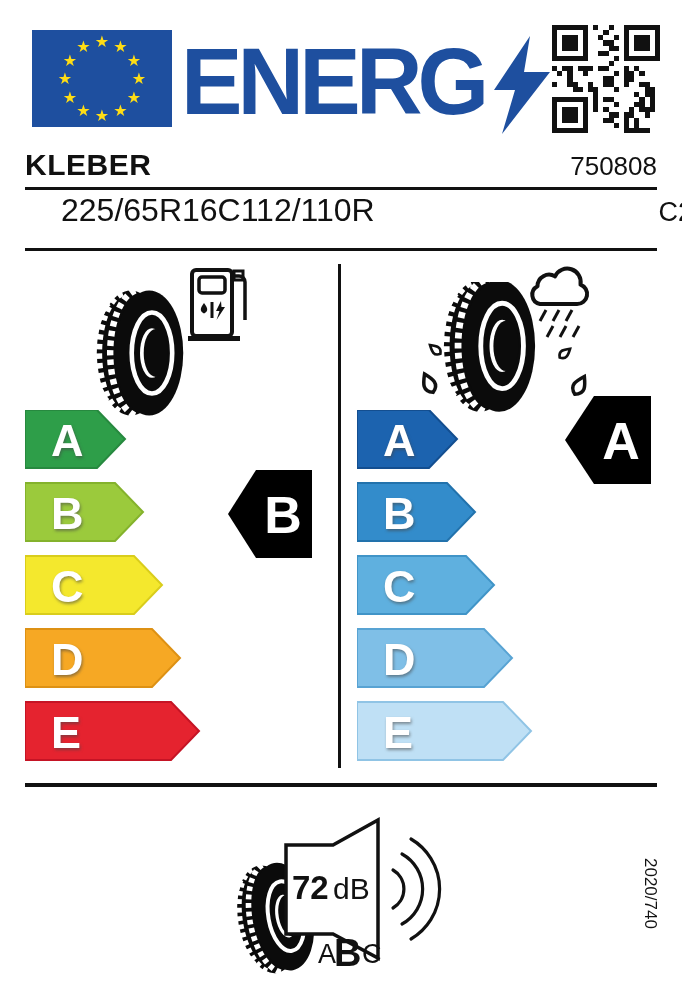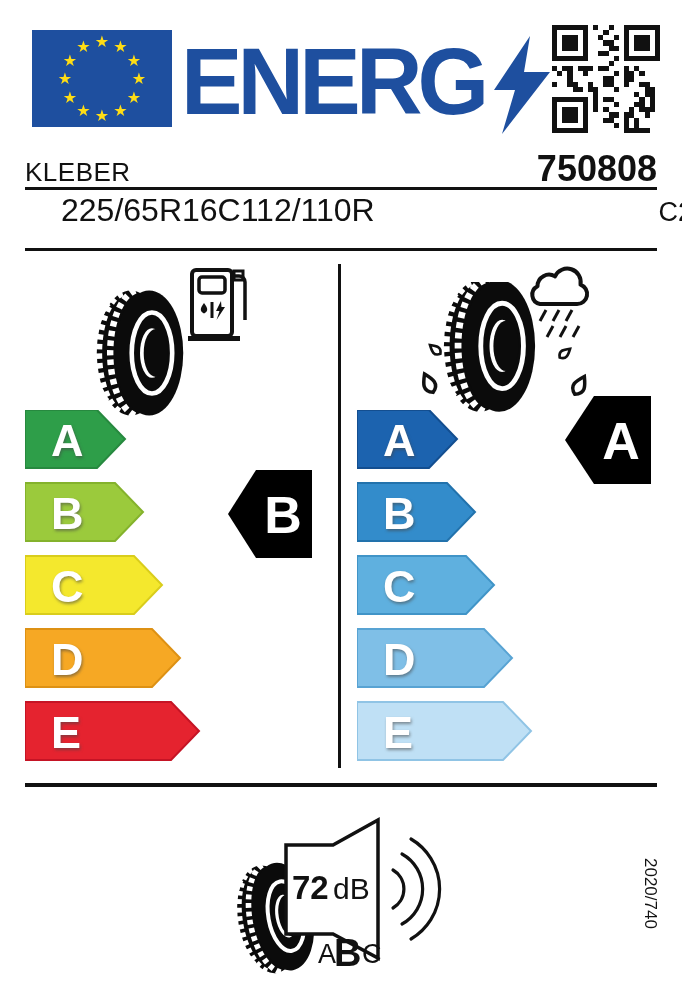--- a/index.html
+++ b/index.html
@@ -13,22 +13,22 @@
            text-align:center;color:#FFDD15;font-size:16px;line-height:18px;}
   .eu-star::before{content:"★";}
   .energ{left:181px;top:36px;font-size:95px;line-height:90px;font-weight:bold;
          color:#1E4F9F;letter-spacing:-5px;transform:scaleX(.97);transform-origin:left top;white-space:nowrap;}
   .bolt{left:494px;top:36px;}
   .qr{left:552px;top:25px;}
 
   
   .row{left:25px;width:632px;display:flex;justify-content:space-between;align-items:baseline;}
   .brand-row{top:148px;}
-  .brand{font-size:26px;font-weight:normal;letter-spacing:.5px;}
-  .artnum{font-size:36px;font-weight:bold;}
+  .brand{font-size:30px;font-weight:bold;letter-spacing:.5px;}
+  .artnum{font-size:26px;}
   .size-row{top:192px;margin-left:36px;}
   .tyresize{font-size:32px;}
   .tyreclass{font-size:27px;}
   .hr{left:25px;width:632px;height:3px;background:#111;}
   .hr1{top:187px;}
   .hr2{top:248px;}
   .hr3{top:783px;height:4px;}
 
   
   .vdivider{left:338px;top:264px;width:3px;height:504px;background:#111;}

